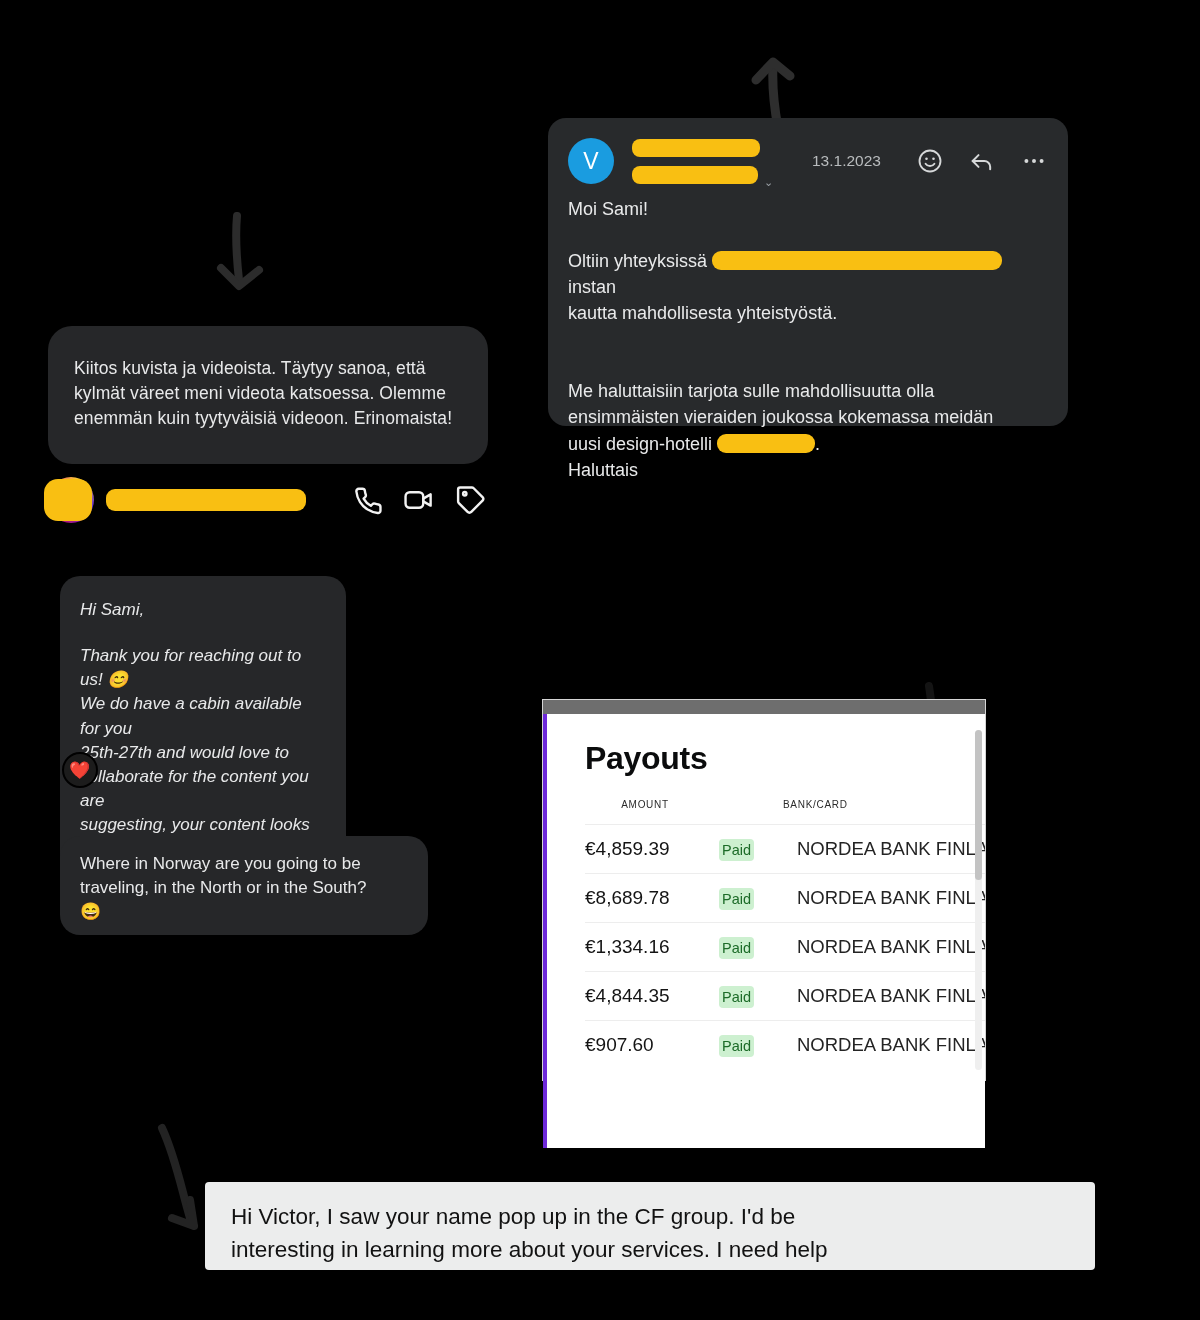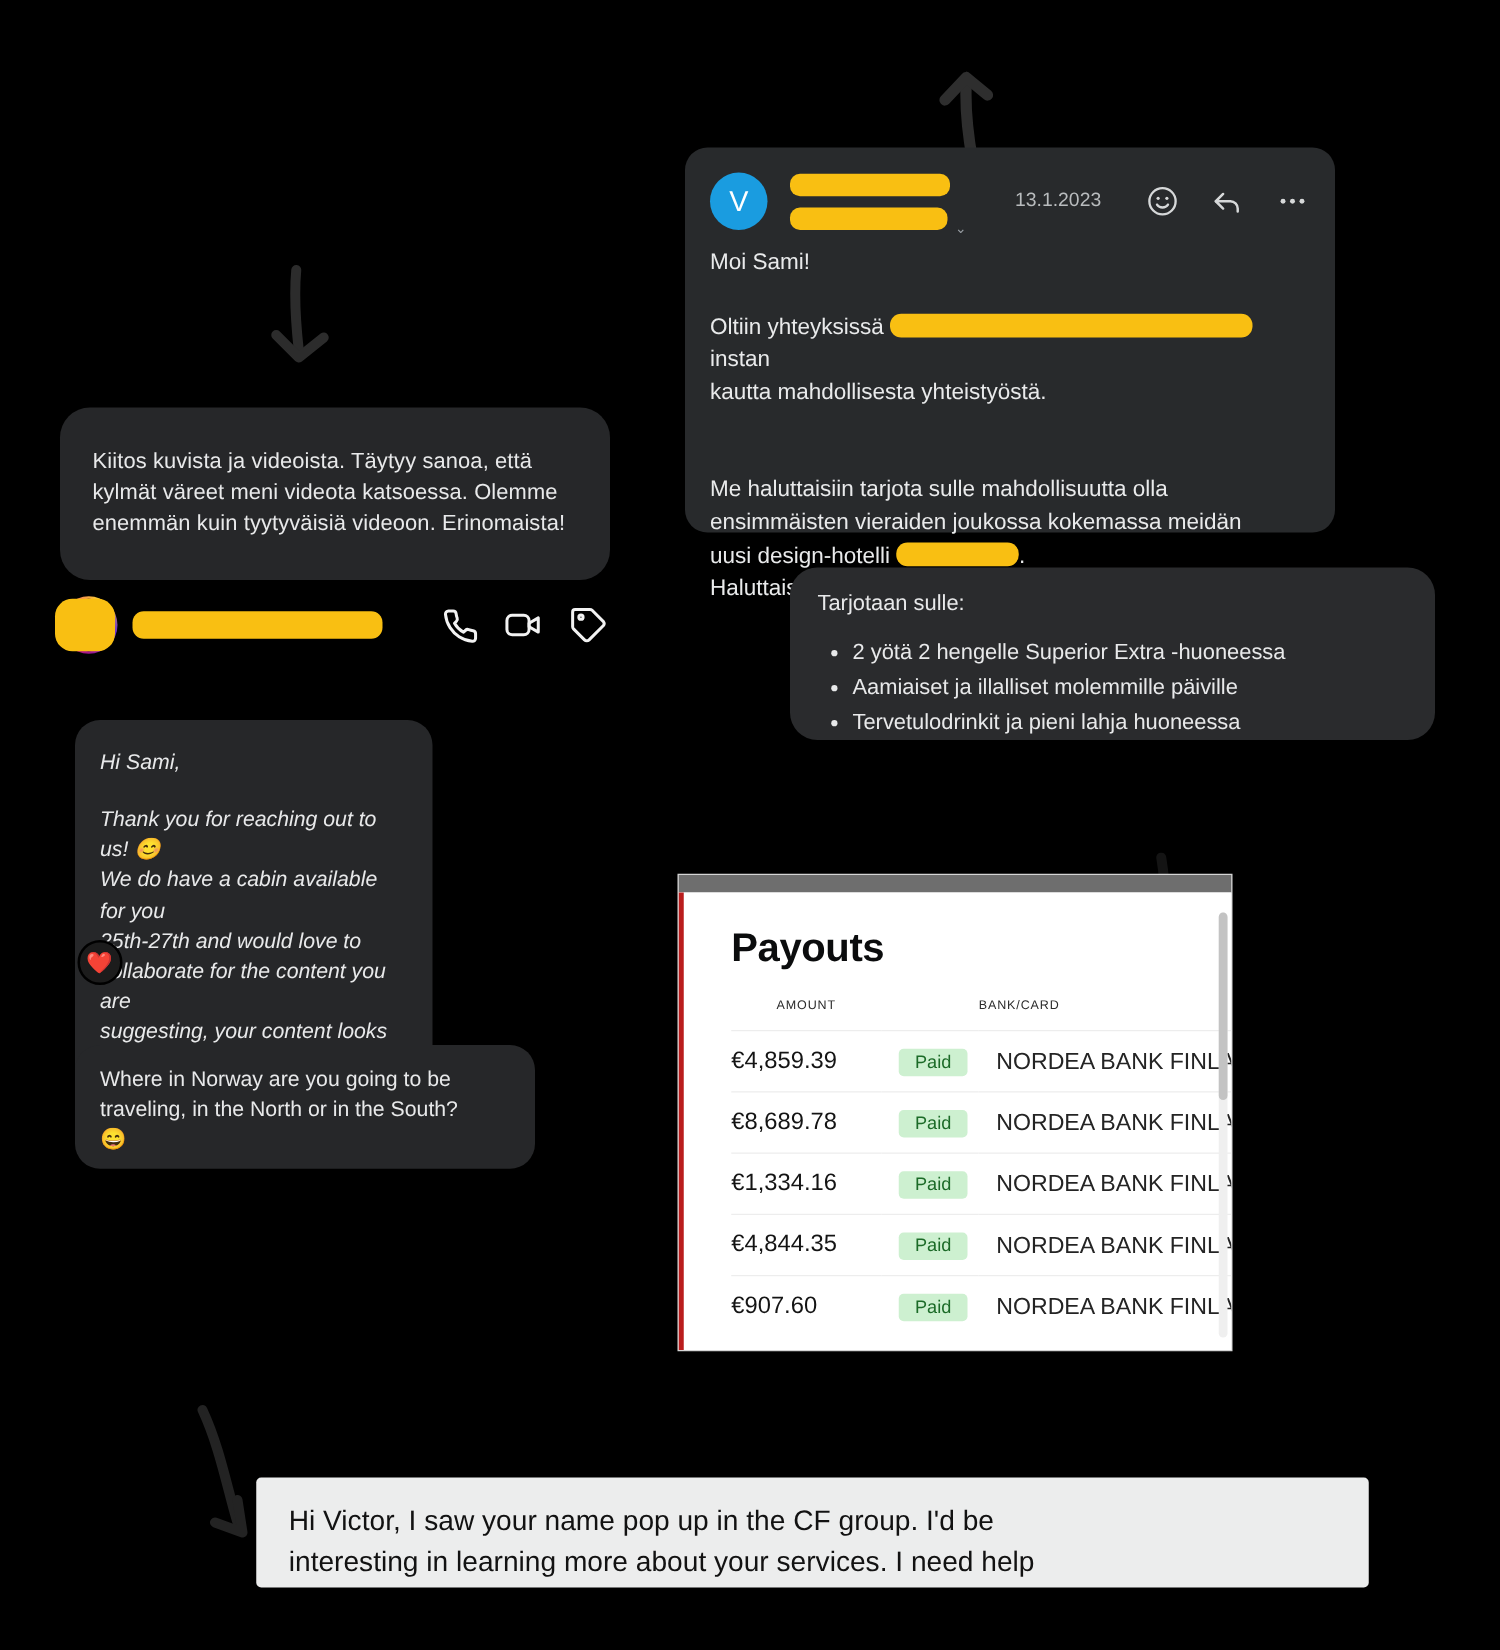--- a/index.html
+++ b/index.html
@@ -130,23 +130,23 @@
   #offer-card li { margin-bottom: 3px; }
 
   
   #payouts-window {
     position: absolute; left: 543px; top: 700px; width: 442px; height: 380px;
     background: #fff;
     box-shadow: 0 0 0 1px #d5d5d5;
   }
   #payouts-topbar { height: 14px; background: #6e6e6e; }
   #payouts-inner {
-    position: relative; height: 366px; background: #fff;
+    position: relative; height: 434px; background: #fff;
     padding: 0 0 0 38px; overflow: hidden;
-    border-left: 4px solid #b91c1c;
+    border-left: 4px solid #6d28d9;
   }
   #payouts-title {
     font-size: 32px; font-weight: bold; color: #0b0c0d;
     padding-top: 26px; letter-spacing: -.3px;
   }
   #payouts-table { width: 520px; border-collapse: collapse; margin-top: 22px; }
   #payouts-table th {
     font-size: 10px; font-weight: normal; color: #2b2b2b;
     letter-spacing: .7px; text-align: left; padding-bottom: 14px;
   }
@@ -155,21 +155,21 @@
   #payouts-table td {
     border-top: 1px solid #ededed;
     padding: 13px 0; font-size: 19px; color: #141414;
     white-space: nowrap;
   }
   #payouts-table td.amount { text-align: left; width: 120px; padding-right: 4px; }
   #payouts-table td.status { width: 78px; padding-left: 14px; }
   #payouts-table td.bank { font-size: 18.5px; color: #242424; padding-left: 14px; }
   .paid-badge {
     background: #cdf0d0; color: #1c6b28;
-    font-size: 14.5px; border-radius: 4px; padding: 3px 13px;
+    font-size: 14.5px; border-radius: 4px; padding: 3px 3px;
   }
   #payouts-scrollbar {
     position: absolute; right: 3px; top: 16px; width: 7px; height: 340px;
     background: #efefef; border-radius: 4px;
   }
   #payouts-scrollbar .thumb {
     position: absolute; left: 0; top: 0; width: 7px; height: 150px;
     background: #c3c3c3; border-radius: 4px;
   }
 
@@ -300,28 +300,20 @@
       <p>Me haluttaisiin tarjota sulle mahdollisuutta olla</p>
       <p>ensimmäisten vieraiden joukossa kokemassa meidän</p>
       <p>
         <span>uusi design-hotelli</span>
         <span class="redact inline-redact" style="width:98px"></span><span>.</span>
       </p>
       <p>Haluttais</p>
     </div>
   </div>
 
-  <div class="bubble-dark" id="offer-card">
-    <div>Tarjotaan sulle:</div>
-    <ul>
-      <li>2 yötä 2 hengelle Superior Extra -huoneessa</li>
-      <li>Aamiaiset ja illalliset molemmille päiville</li>
-      <li>Tervetulodrinkit ja pieni lahja huoneessa</li>
-    </ul>
-  </div>
 
   <svg class="arrow" id="arrow-payouts" viewBox="0 0 110 130">
     <path d="M44 4 C50 42 50 72 26 100" stroke="#141414" stroke-width="8" fill="none" stroke-linecap="round"></path>
     <path d="M20 106 L22 82 M20 106 L44 100" stroke="#141414" stroke-width="9" fill="none" stroke-linecap="round"></path>
   </svg>
 
   <div id="payouts-window">
     <div id="payouts-topbar"></div>
     <div id="payouts-inner">
       <div id="payouts-title">Payouts</div>

